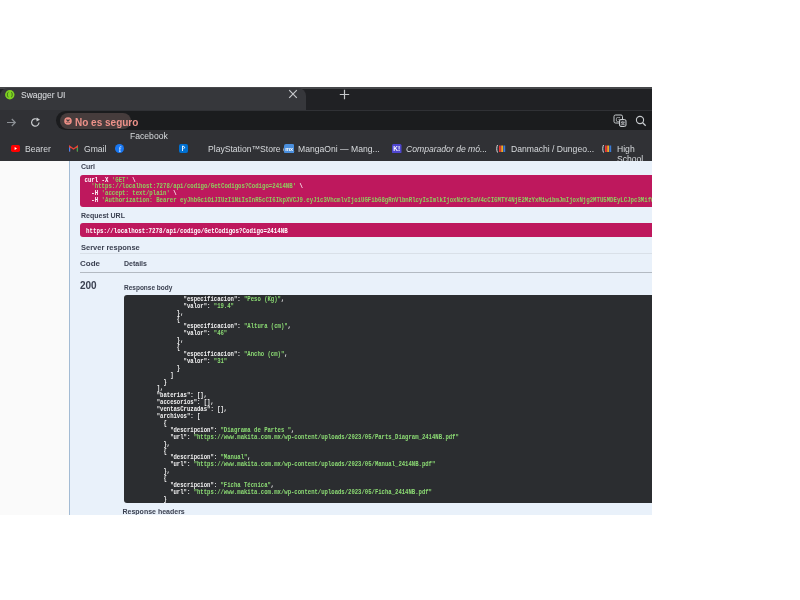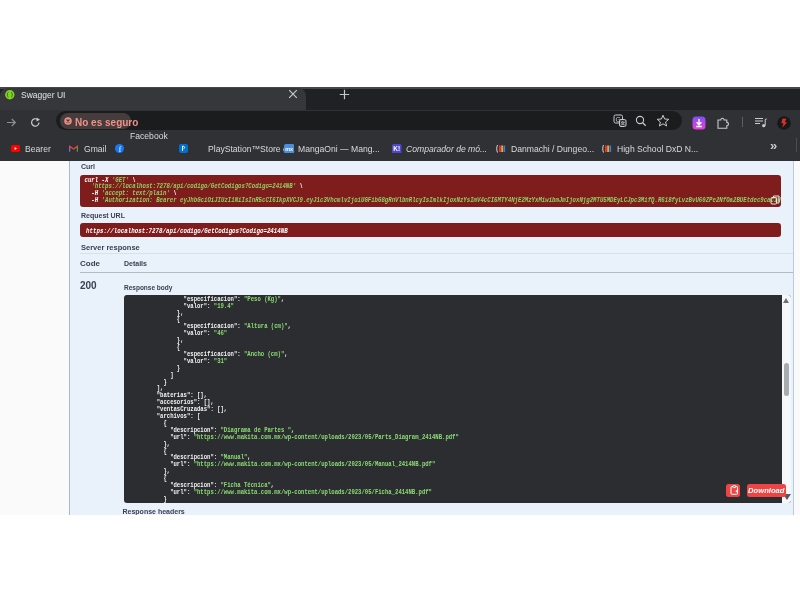--- a/index.html
+++ b/index.html
@@ -1,23 +1,23 @@
 <!DOCTYPE html>
 <html><head>
 <meta charset="utf-8">
 <style>
   html,body{margin:0;padding:0;background:#fff;}
   *{box-sizing:border-box;}
-  #canvas{position:relative;width:800px;height:600px;background:#fff;overflow:hidden;
+  #canvas{position:relative;width:652px;height:600px;background:#fff;overflow:hidden;
           font-family:"Liberation Sans",sans-serif;}
   .abs{position:absolute;}
   .salmon{color:#ed9189;}
   .h{color:#3b4151;font-weight:bold;}
-  .codeblk{background:#7f1d1d;border-radius:3px;color:#fff;
-           font-family:"Liberation Mono",monospace;font-weight:bold;white-space:pre;font-style:italic;}
+  .codeblk{background:#be185d;border-radius:3px;color:#fff;
+           font-family:"Liberation Mono",monospace;font-weight:bold;white-space:pre;}
   .grn{color:#8fce5f;}
   .grn2{color:#8cdc74;}
   .btn{background:#ef4444;border-radius:2.5px;font-style:italic;}
   .bmtext{font-size:8.6px;color:#d7dadd;letter-spacing:0px;}
 </style>
 </head>
 <body>
 <div id="canvas">
 
   <div class="abs" style="left:0;top:87px;width:800px;height:23px;background:#202124;"></div>

